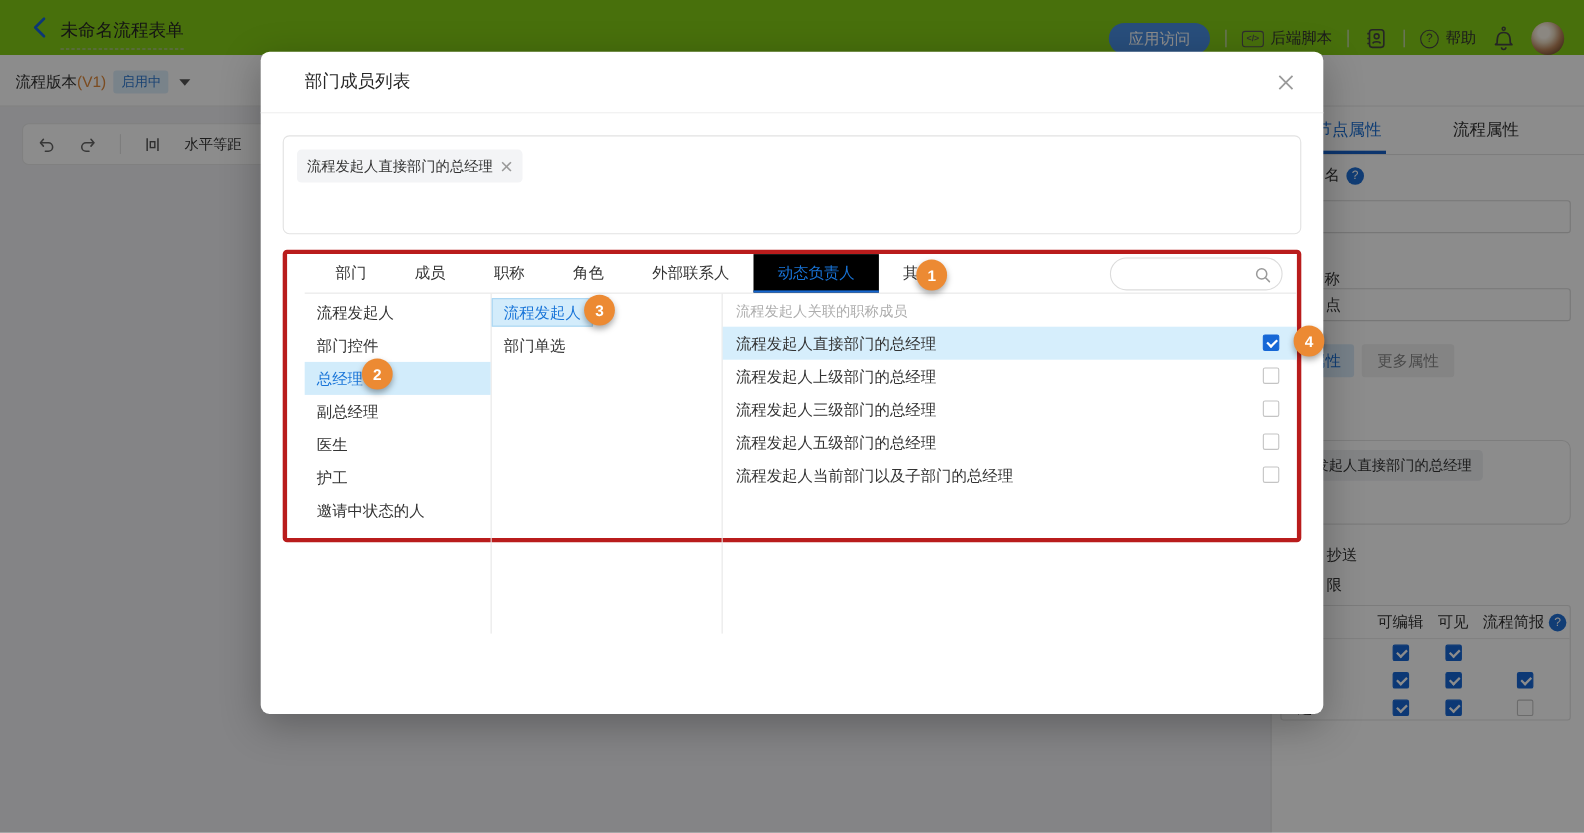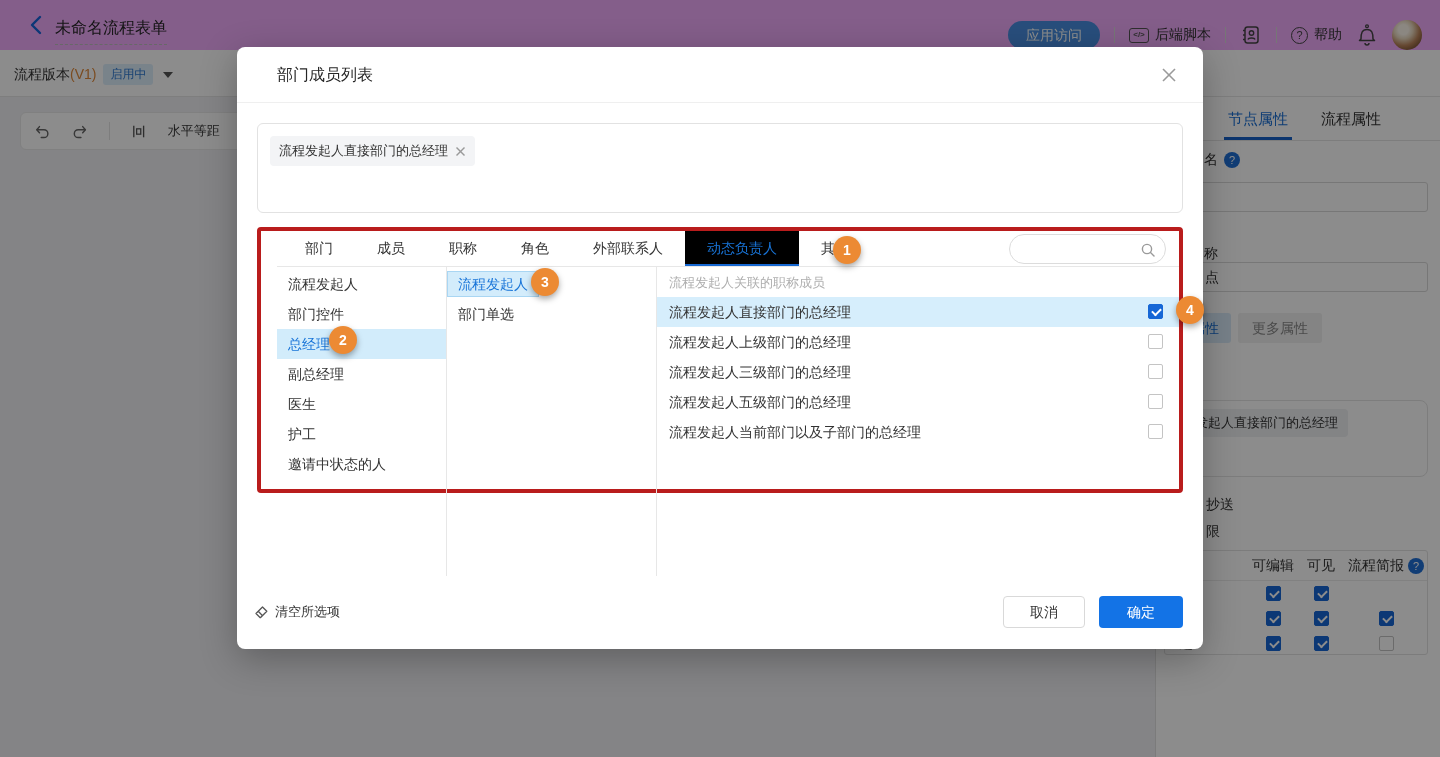--- a/index.html
+++ b/index.html
@@ -1,20 +1,20 @@
 <!DOCTYPE html>
 <html><head>
 <meta charset="utf-8">
 <style>
   * { margin:0; padding:0; box-sizing:border-box; }
   html,body { width:1440px; height:757px; overflow:hidden; font-family:"Liberation Sans","DejaVu Sans",sans-serif; background:#f1f2f5; color:#333; }
 
   
   #app { position:absolute; inset:0; }
-  .navbar { position:absolute; left:0; top:0; right:0; height:50px; background:#f0abfc; display:flex; align-items:center; }
+  .navbar { position:absolute; left:0; top:0; right:0; height:50px; background:#84cc16; display:flex; align-items:center; }
   .back-btn { position:absolute; left:26px; top:14px; width:22px; height:22px; cursor:pointer; }
   .nav-title { position:absolute; left:55px; top:18px; font-size:16px; color:#262626; border-bottom:1px dashed #bdbdbd; padding-bottom:5px; }
   .nav-right { position:absolute; right:18px; top:0; height:50px; display:flex; align-items:center; gap:14px;margin-top:10px; }
   .pill-btn { background:#4a8fe2; color:#fff; font-size:14px; height:28px; line-height:28px; padding:0 18px; border-radius:14px; }
   .vdiv { width:1px; height:16px; background:#d8d8d8; }
   .nav-item { display:flex; align-items:center; gap:6px; font-size:14px; color:#333; }
   .code-ic { width:20px; height:15px; border:1.4px solid #555; border-radius:3px; font-size:8px; line-height:12px; text-align:center; color:#555; font-weight:bold; }
   .qmark { width:17px; height:17px; border:1.4px solid #444; border-radius:50%; font-size:11px; line-height:14px; text-align:center; color:#444; }
   .avatar { width:30px; height:30px; border-radius:50%; background:radial-gradient(circle at 38% 32%, #fdf6ec 18%, #e8d7bd 34%, #b9835a 58%, #6e4a2c 85%); }
 
@@ -26,21 +26,21 @@
   .save-btn { position:absolute; left:1252px; top:59px; width:78px; height:30px; border:1px solid #2a6ad6; color:#2a6ad6; background:#fff; border-radius:4px; font-size:14px; text-align:center; line-height:28px; }
 
   .canvas { position:absolute; left:0; top:97px; right:285px; bottom:0; background:#f0f1f4; }
   .fl-toolbar { position:absolute; left:20px; top:112px; width:250px; height:38px; background:#fff; border:1px solid #e9e9e9; border-radius:6px; display:flex; align-items:center; gap:22px; padding:0 14px; }
   .tb-div { width:1px; height:18px; background:#e3e3e3; }
   .tb-label { font-size:13px; color:#333; white-space:nowrap; }
 
   
   .right-panel { position:absolute; left:1155px; top:97px; right:0; bottom:0; background:#fff; border-left:1px solid #e0e0e0; }
   .ptab { position:absolute; top:0; height:43px; line-height:43px; font-size:15px; }
-  .ptab.active { color:#1a6fd4;margin-left:32px; }
+  .ptab.active { color:#1a6fd4; }
   .ptab.active::after { content:""; position:absolute; left:-4px; right:-4px; bottom:0; height:3px; background:#1662c8; }
   .ptabs-line { position:absolute; left:0; right:0; top:43px; height:1px; background:#e4e4e4; }
   .plabel { position:absolute; font-size:14px; color:#333; display:flex; align-items:center; gap:6px; }
   .qmark-fill { width:16px; height:16px; background:#1f6fd6; color:#fff; border-radius:50%; font-size:11px; line-height:16px; text-align:center; }
   .pinput { position:absolute; left:22px; right:12px; height:30px; border:1px solid #d9d9d9; border-radius:3px; background:#fff; font-size:14px; color:#333; }
   .chip { position:absolute; height:30px; line-height:30px; border-radius:3px; font-size:14px; }
   .chip.blue { background:#d9ecfa; color:#1a6fd4; padding:0 12px; }
   .chip.gray { background:#f0f0f0; color:#888; padding:0 14px; }
   .tagbox { position:absolute; left:18px; right:12px; top:303px; height:77px; border:1px solid #e4e4e4; border-radius:8px; }
   .ptag { position:absolute; left:10px; top:8px; background:#eef0f3; border-radius:4px; padding:5px 10px; font-size:13px; color:#333; white-space:nowrap; }
@@ -316,29 +316,18 @@
           <span class="cb"></span>
         </div>
         <div class="mrow">
           <span>流程发起人当前部门以及子部门的总经理</span>
           <span class="cb"></span>
         </div>
       </div>
     </div>
   </div>
 
-  <div class="m-footer">
-    <div class="clear-link">
-      <svg width="15" height="15" viewBox="0 0 15 15">
-        <path d="M6 12.5 L2 8.5 L8.5 2 L12.8 6.3 L6.6 12.5 Z" fill="none" stroke="#555" stroke-width="1.3" stroke-linejoin="round"></path>
-        <line x1="4.2" y1="6.3" x2="8.6" y2="10.7" stroke="#555" stroke-width="1.3"></line>
-      </svg>
-      <span>清空所选项</span>
-    </div>
-    <div class="btn-cancel">取消</div>
-    <div class="btn-ok">确定</div>
-  </div>
 
   <div class="badge" style="left:596px; top:189px;">1</div>
   <div class="badge" style="left:92px; top:279px;">2</div>
   <div class="badge" style="left:294px; top:221px;">3</div>
   <div class="badge" style="left:939px; top:249px;">4</div>
 </div>
 
 </body></html>

